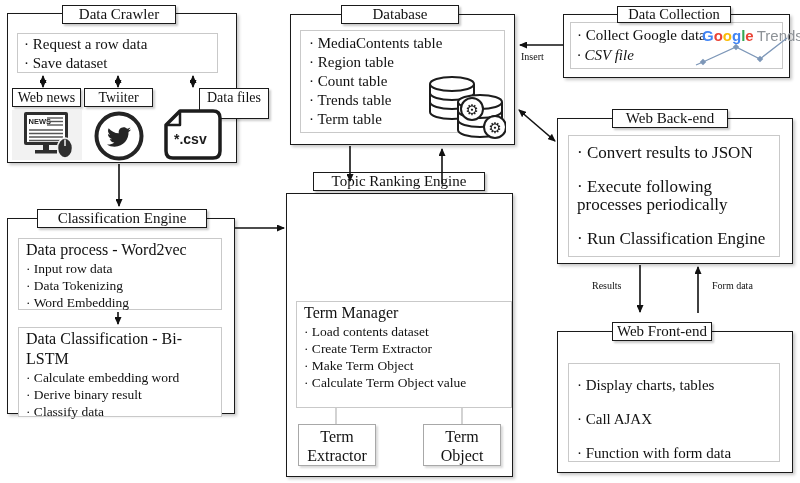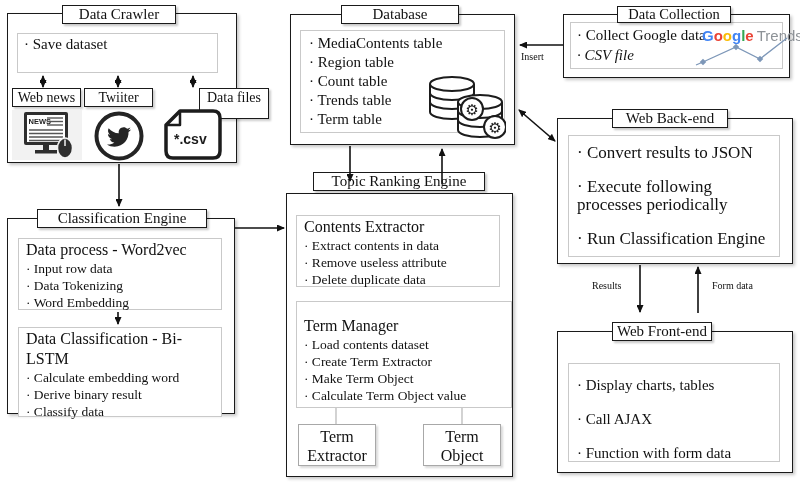--- a/index.html
+++ b/index.html
@@ -29,20 +29,21 @@
   .glogo .trends{font-weight:400;margin-left:3px;}
 </style>
 </head>
 <body>
 
 <div class="canvas">
 
   <div class="outer" style="left:7px;top:13px;width:230px;height:150px;"></div>
   <div class="titlebox" style="left:62px;top:5px;width:114px;height:19px;">Data Crawler</div>
   <div class="innerbox" style="left:17px;top:33px;width:201px;height:40px;padding:1px 6px;">
+    <div class="li15">· Request a row data</div>
     <div class="li15">· Save dataset</div>
   </div>
   <div class="srcbox" style="left:12px;top:88px;width:69px;height:19px;">Web news</div>
   <div class="srcbox" style="left:84px;top:88px;width:69px;height:19px;">Twiiter</div>
   <div class="srcbox" style="left:157px;top:88px;width:70px;height:31px;margin-left:42px;">Data files</div>
 
   <svg class="arrows" style="left:12px;top:110px;z-index:2;" width="70" height="50" viewBox="0 0 70 50">
     <rect x="0" y="0" width="70" height="50" fill="#f2f2f2"></rect>
     <rect x="12" y="2" width="44" height="33" rx="2" fill="#2e2e2e"></rect>
     <rect x="15" y="5" width="38" height="27" fill="#ffffff"></rect>
@@ -132,27 +133,21 @@
   </div>
   <div class="innerbox" style="left:18px;top:327px;width:204px;height:90px;padding:1px 7px;">
     <div class="hdr">Data Classification - Bi-LSTM</div>
     <div class="li13">· Calculate embedding word</div>
     <div class="li13">· Derive binary result</div>
     <div class="li13">· Classify data</div>
   </div>
 
   <div class="outer" style="left:286px;top:193px;width:227px;height:284px;"></div>
   <div class="titlebox" style="left:313px;top:172px;width:172px;height:19px;text-align:center;">Topic Ranking Engine</div>
-  <div class="innerbox" style="left:296px;top:215px;width:204px;height:72px;padding:1px 7px;">
-    <div class="hdr">Contents Extractor</div>
-    <div class="li13">· Extract contents in data</div>
-    <div class="li13">· Remove useless attribute</div>
-    <div class="li13">· Delete duplicate data</div>
-  </div>
-  <div class="innerbox" style="left:296px;top:301px;width:216px;height:107px;padding:14px 7px;">
+  <div class="innerbox" style="left:296px;top:301px;width:216px;height:107px;padding:1px 7px;">
     <div class="hdr">Term Manager</div>
     <div class="li13">· Load contents dataset</div>
     <div class="li13">· Create Term Extractor</div>
     <div class="li13">· Make Term Object</div>
     <div class="li13">· Calculate Term Object value</div>
   </div>
   <div class="childbox" style="left:298px;top:424px;width:78px;height:42px;">
     <div>Term</div>
     <div>Extractor</div>
   </div>

